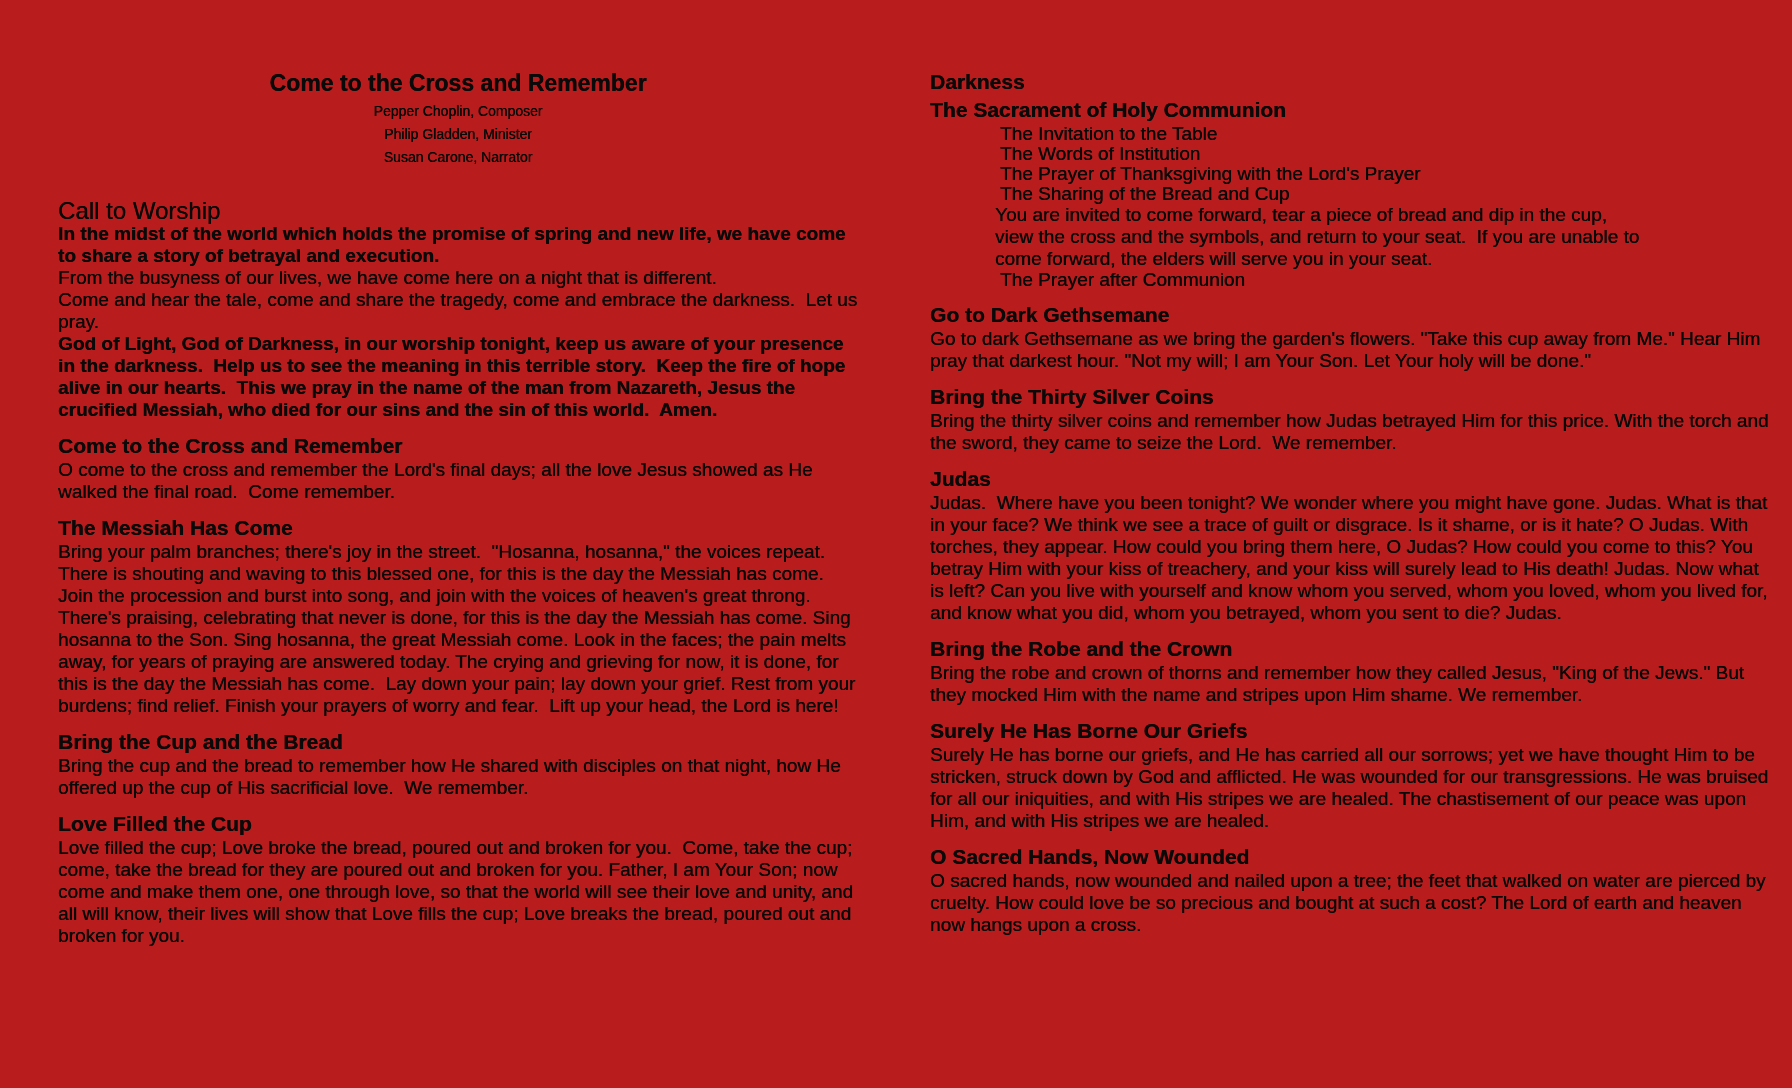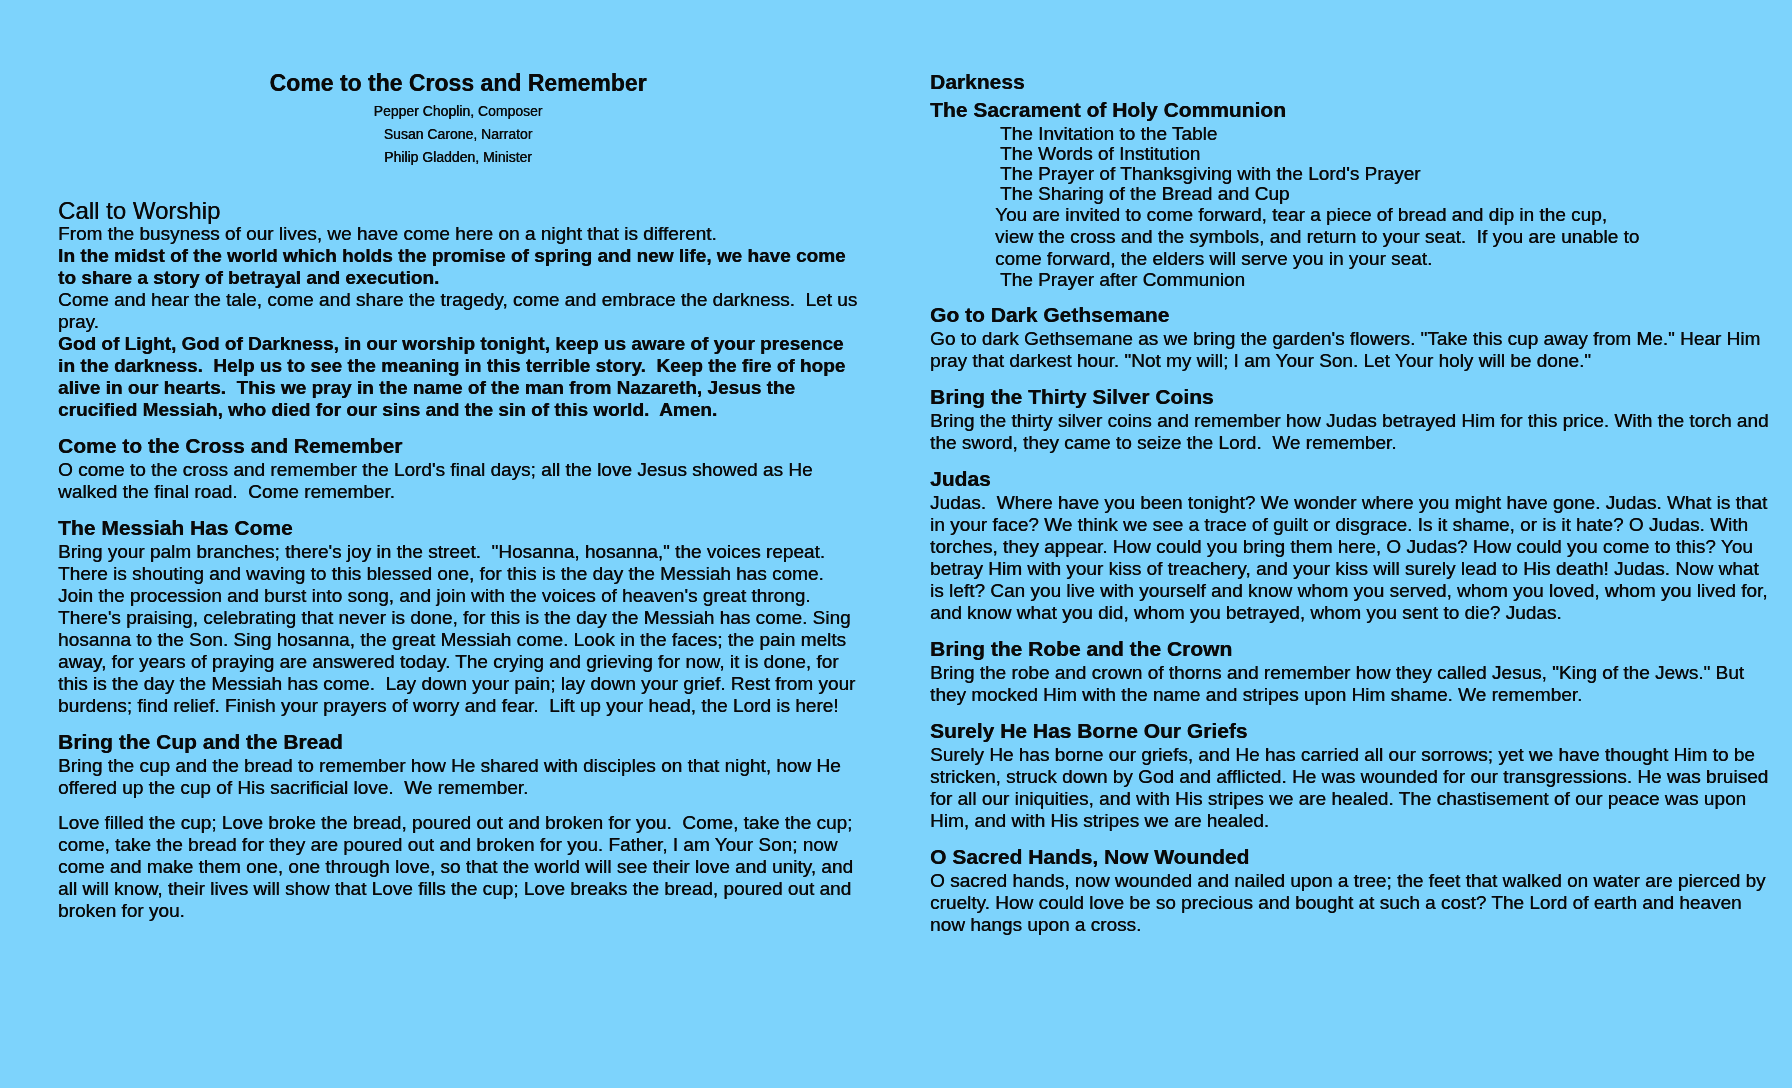--- a/index.html
+++ b/index.html
@@ -11,21 +11,21 @@
     width: 1792px;
     height: 1088px;
     font-family: "Liberation Sans", sans-serif;
     color: #0a0a0a;
     overflow: hidden;
   }
   .page {
     position: relative;
     width: 1792px;
     height: 1088px;
-    background: #7dd3fc;
+    background: #b91c1c;
   }
   .col {
     position: absolute;
     top: 70px;
   }
   .col-left  { left: 58px;  width: 800px; }
   .col-right { left: 930px; width: 845px; }
 
   
   .page * { text-shadow: 0.35px 0 0 currentColor; }
@@ -95,49 +95,50 @@
 <body>
 
 <div class="page">
 
   <div class="col col-left">
 
     <div class="title-block">
       <div class="doc-title">Come to the Cross and Remember</div>
       <div id="credits">
           <div class="credit">Pepper Choplin, Composer</div>
+          <div class="credit">Philip Gladden, Minister</div>
           <div class="credit">Susan Carone, Narrator</div>
-          <div class="credit">Philip Gladden, Minister</div>
         </div>
     </div>
 
     <div>
       <div class="ctw-heading">Call to Worship</div>
       <div id="ctw-paragraphs">
+          <p class="ctw-par bold">In the midst of the world which holds the promise of spring and new life, we have come to share a story of betrayal and execution.</p>
           <p class="ctw-par">From the busyness of our lives, we have come here on a night that is different.</p>
-          <p class="ctw-par bold">In the midst of the world which holds the promise of spring and new life, we have come to share a story of betrayal and execution.</p>
           <p class="ctw-par">Come and hear the tale, come and share the tragedy, come and embrace the darkness.  Let us pray.</p>
           <p class="ctw-par bold">God of Light, God of Darkness, in our worship tonight, keep us aware of your presence in the darkness.  Help us to see the meaning in this terrible story.  Keep the fire of hope alive in our hearts.  This we pray in the name of the man from Nazareth, Jesus the crucified Messiah, who died for our sins and the sin of this world.  Amen.</p>
         </div>
     </div>
 
     <div id="left-sections">
         <div class="section">
           <div class="section-heading">Come to the Cross and Remember</div>
           <p class="body-text">O come to the cross and remember the Lord's final days; all the love Jesus showed as He walked the final road.  Come remember.</p>
         </div>
         <div class="section">
           <div class="section-heading">The Messiah Has Come</div>
           <p class="body-text">Bring your palm branches; there's joy in the street.  "Hosanna, hosanna," the voices repeat. There is shouting and waving to this blessed one, for this is the day the Messiah has come. Join the procession and burst into song, and join with the voices of heaven's great throng. There's praising, celebrating that never is done, for this is the day the Messiah has come. Sing hosanna to the Son. Sing hosanna, the great Messiah come. Look in the faces; the pain melts away, for years of praying are answered today. The crying and grieving for now, it is done, for this is the day the Messiah has come.  Lay down your pain; lay down your grief. Rest from your burdens; find relief. Finish your prayers of worry and fear.  Lift up your head, the Lord is here!</p>
         </div>
         <div class="section">
           <div class="section-heading">Bring the Cup and the Bread</div>
           <p class="body-text">Bring the cup and the bread to remember how He shared with disciples on that night, how He offered up the cup of His sacrificial love.  We remember.</p>
         </div>
         <div class="section">
+          <div class="section-heading">Love Filled the Cup</div>
           <p class="body-text">Love filled the cup; Love broke the bread, poured out and broken for you.  Come, take the cup; come, take the bread for they are poured out and broken for you. Father, I am Your Son; now come and make them one, one through love, so that the world will see their love and unity, and all will know, their lives will show that Love fills the cup; Love breaks the bread, poured out and broken for you.</p>
         </div>
       </div>
   </div>
 
   <div class="col col-right">
 
     <div class="communion-heading">Darkness</div>
 
     <div>

